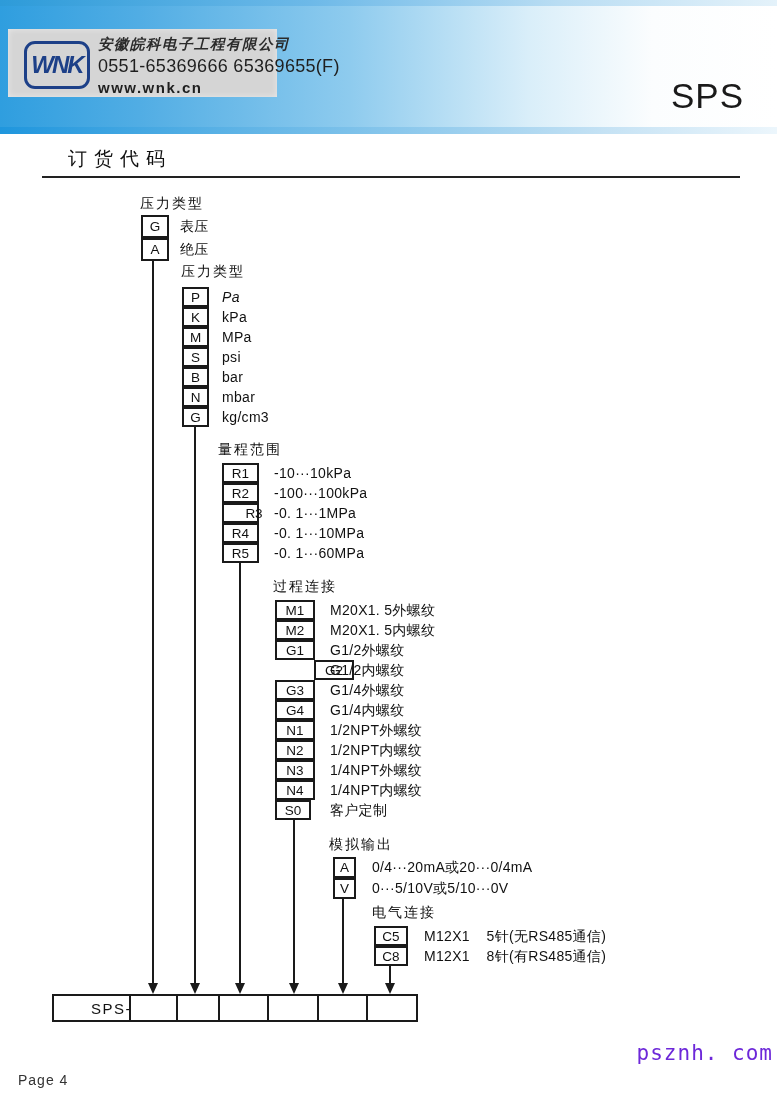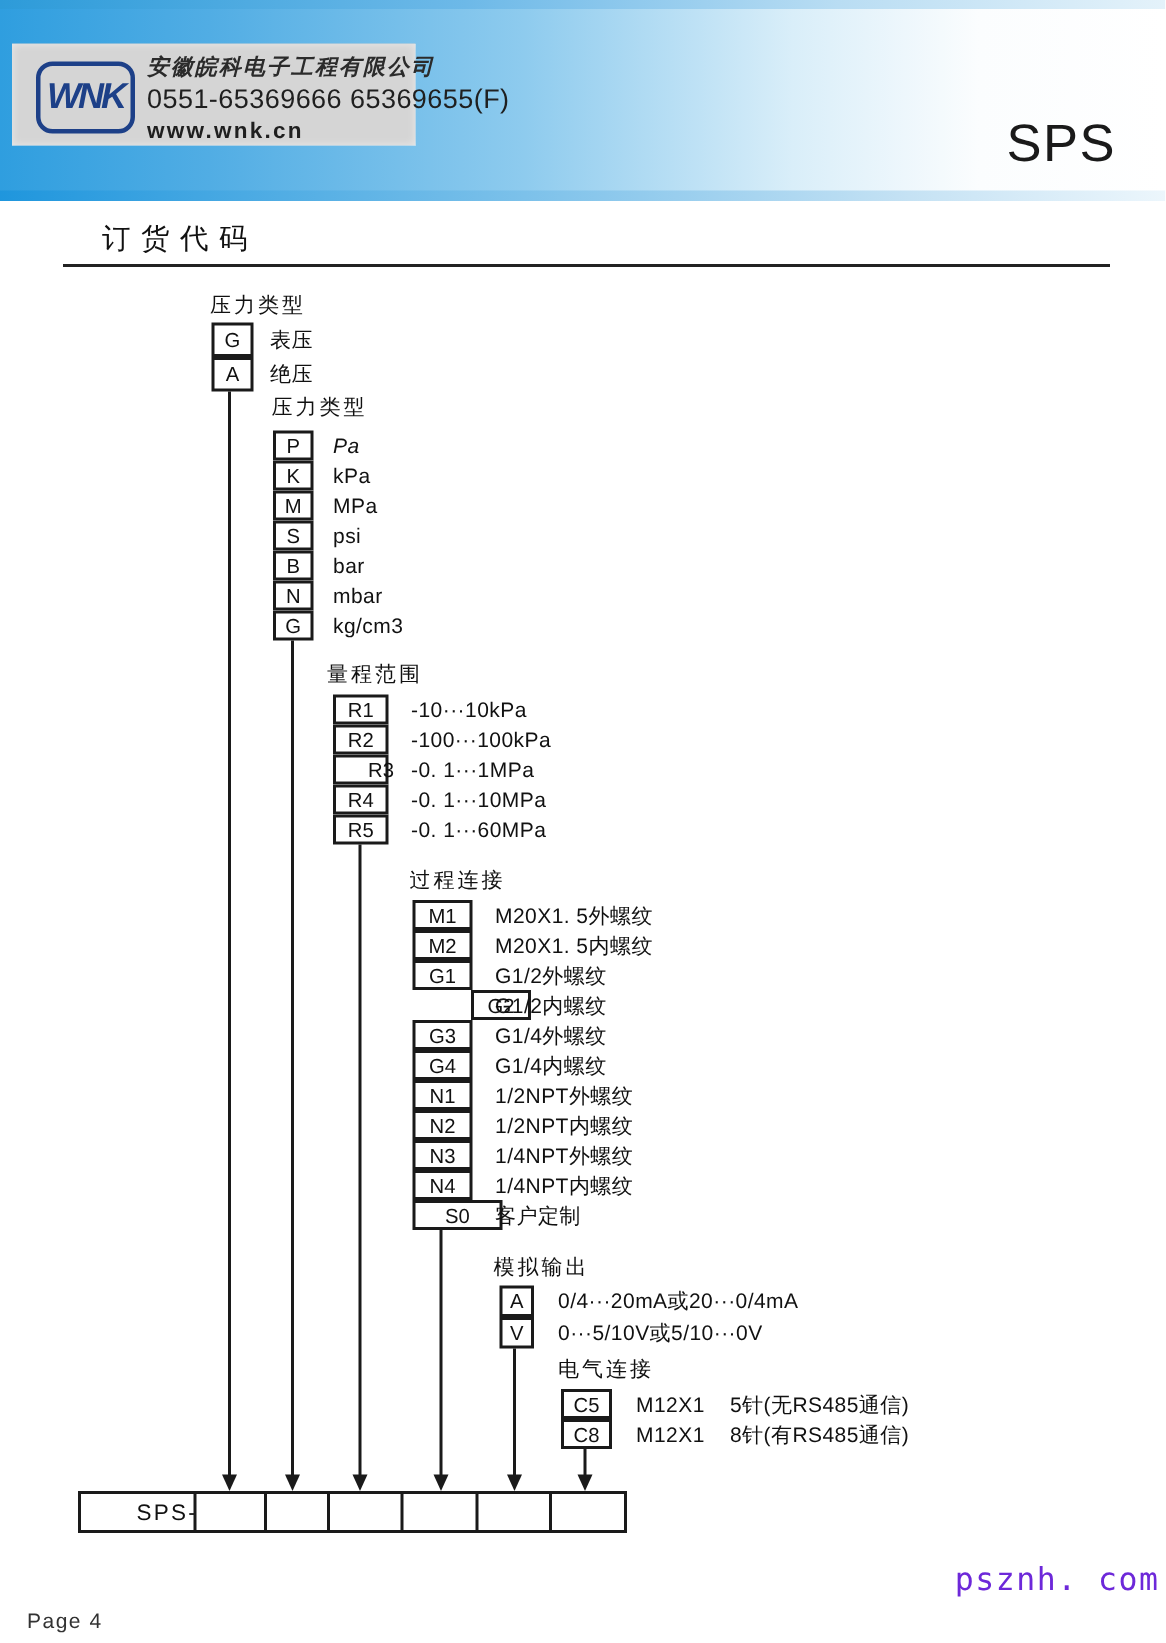--- a/index.html
+++ b/index.html
@@ -162,21 +162,21 @@
       <div class="opt-box" style="left: 275px; top: 700px; width: 40px; height: 20px;">G4</div>
       <div class="opt-desc" style="left: 330px; top: 700px; line-height: 20px;">G1/4内螺纹</div>
       <div class="opt-box" style="left: 275px; top: 720px; width: 40px; height: 20px;">N1</div>
       <div class="opt-desc" style="left: 330px; top: 720px; line-height: 20px;">1/2NPT外螺纹</div>
       <div class="opt-box" style="left: 275px; top: 740px; width: 40px; height: 20px;">N2</div>
       <div class="opt-desc" style="left: 330px; top: 740px; line-height: 20px;">1/2NPT内螺纹</div>
       <div class="opt-box" style="left: 275px; top: 760px; width: 40px; height: 20px;">N3</div>
       <div class="opt-desc" style="left: 330px; top: 760px; line-height: 20px;">1/4NPT外螺纹</div>
       <div class="opt-box" style="left: 275px; top: 780px; width: 40px; height: 20px;">N4</div>
       <div class="opt-desc" style="left: 330px; top: 780px; line-height: 20px;">1/4NPT内螺纹</div>
-      <div class="opt-box" style="left: 275px; top: 800px; width: 60px; height: 20px;">S0</div>
+      <div class="opt-box" style="left: 275px; top: 800px; width: 36px; height: 20px;">S0</div>
       <div class="opt-desc" style="left: 330px; top: 800px; line-height: 20px;">客户定制</div>
       <div class="vline" style="left: 293px; top: 820px; height: 165px;"></div>
       <div class="arrowhead" style="left: 288.5px; top: 983px;"></div>
       <div class="group-label" style="left: 329px; top: 836px;">模拟输出</div>
       <div class="opt-box" style="left: 333px; top: 857px; width: 23px; height: 21px;">A</div>
       <div class="opt-desc" style="left: 372px; top: 857px; line-height: 21px;">0/4···20mA或20···0/4mA</div>
       <div class="opt-box" style="left: 333px; top: 878px; width: 23px; height: 21px;">V</div>
       <div class="opt-desc" style="left: 372px; top: 878px; line-height: 21px;">0···5/10V或5/10···0V</div>
       <div class="vline" style="left: 342px; top: 899px; height: 86px;"></div>
       <div class="arrowhead" style="left: 337.5px; top: 983px;"></div>

